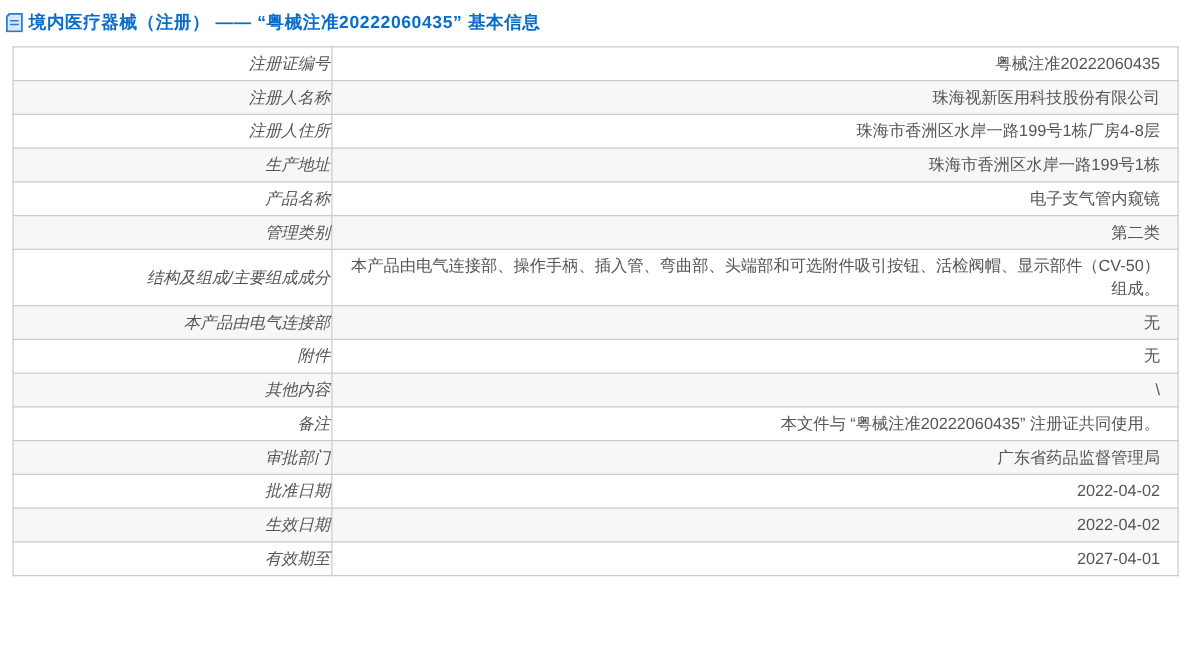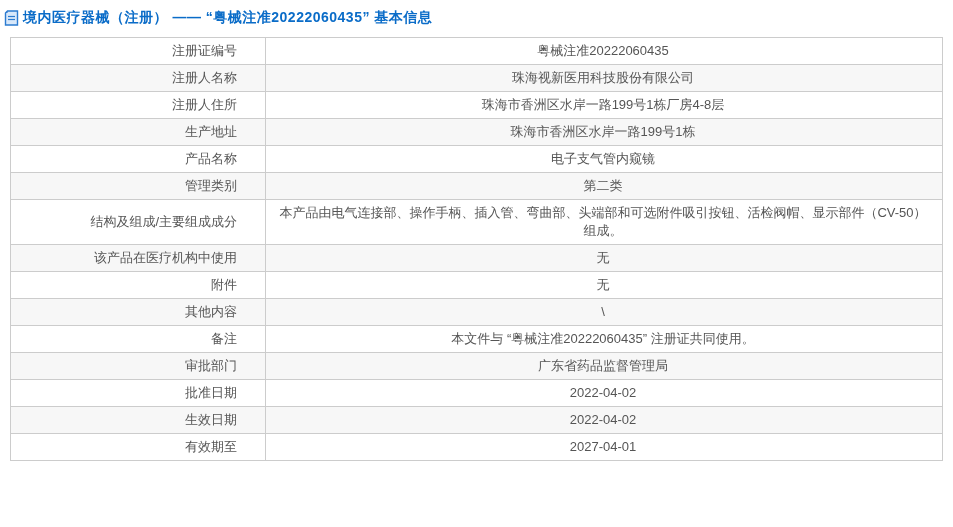--- a/index.html
+++ b/index.html
@@ -40,25 +40,26 @@
   }
   .info-table td {
     font-size: 13px;
     color: #555555;
     line-height: 18px;
     vertical-align: middle;
   }
   td.cell-label {
     width: 255px;
     text-align: right;
-    padding: 4px 28px 4px 6px;
+    padding: 4px 1px 4px 6px;
     height: 26px;
+    font-style: italic;
   }
   td.cell-value {
-    text-align: center;
+    text-align: right;
     padding: 4px 14px 4px 12px;
   }
   .info-table tr:nth-child(even) {
     background: #f7f7f7;
   }
   .info-table tr:nth-child(odd) {
     background: #ffffff;
   }
 </style>
 </head>
@@ -107,21 +108,21 @@
   </tr>
 
 
   <tr>
     <td class="cell-label">结构及组成/主要组成成分</td>
     <td class="cell-value">本产品由电气连接部、操作手柄、插入管、弯曲部、头端部和可选附件吸引按钮、活检阀帽、显示部件（CV-50）组成。</td>
   </tr>
 
 
   <tr>
-    <td class="cell-label">该产品在医疗机构中使用</td>
+    <td class="cell-label">本产品由电气连接部</td>
     <td class="cell-value">无</td>
   </tr>
 
   <tr>
     <td class="cell-label">附件</td>
     <td class="cell-value">无</td>
   </tr>
 
   <tr>
     <td class="cell-label">其他内容</td>

